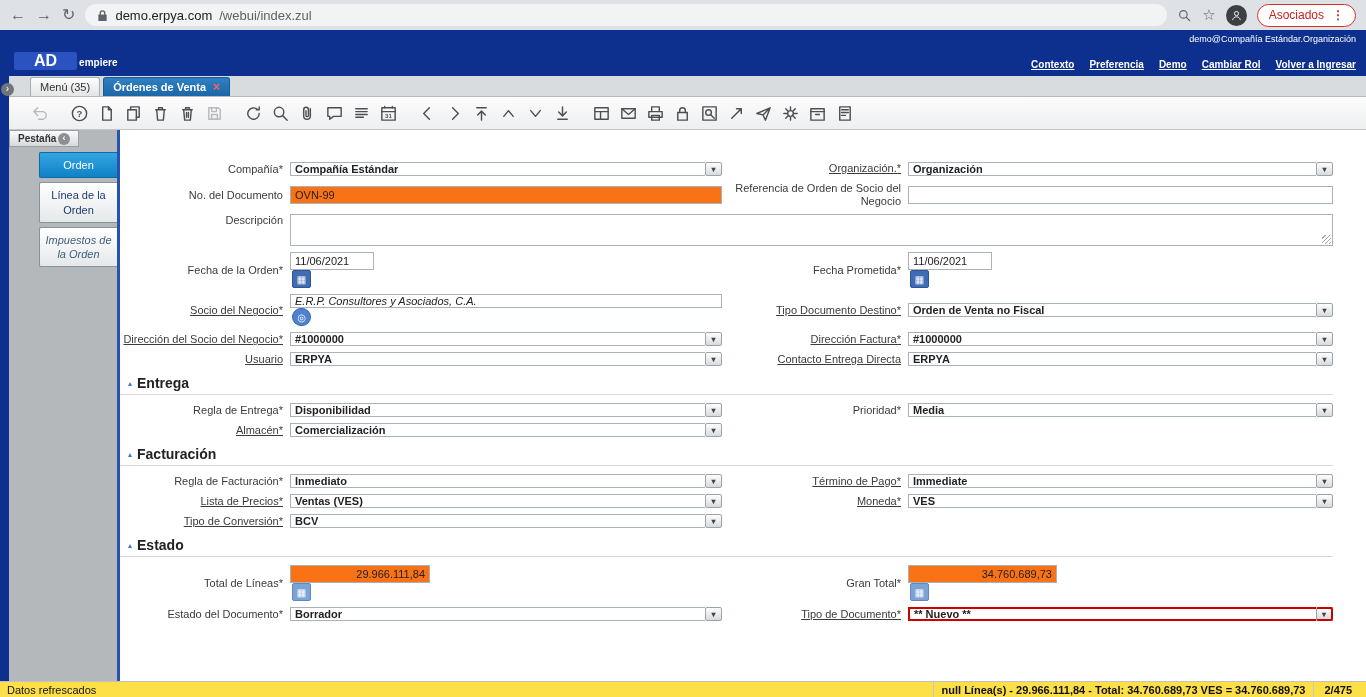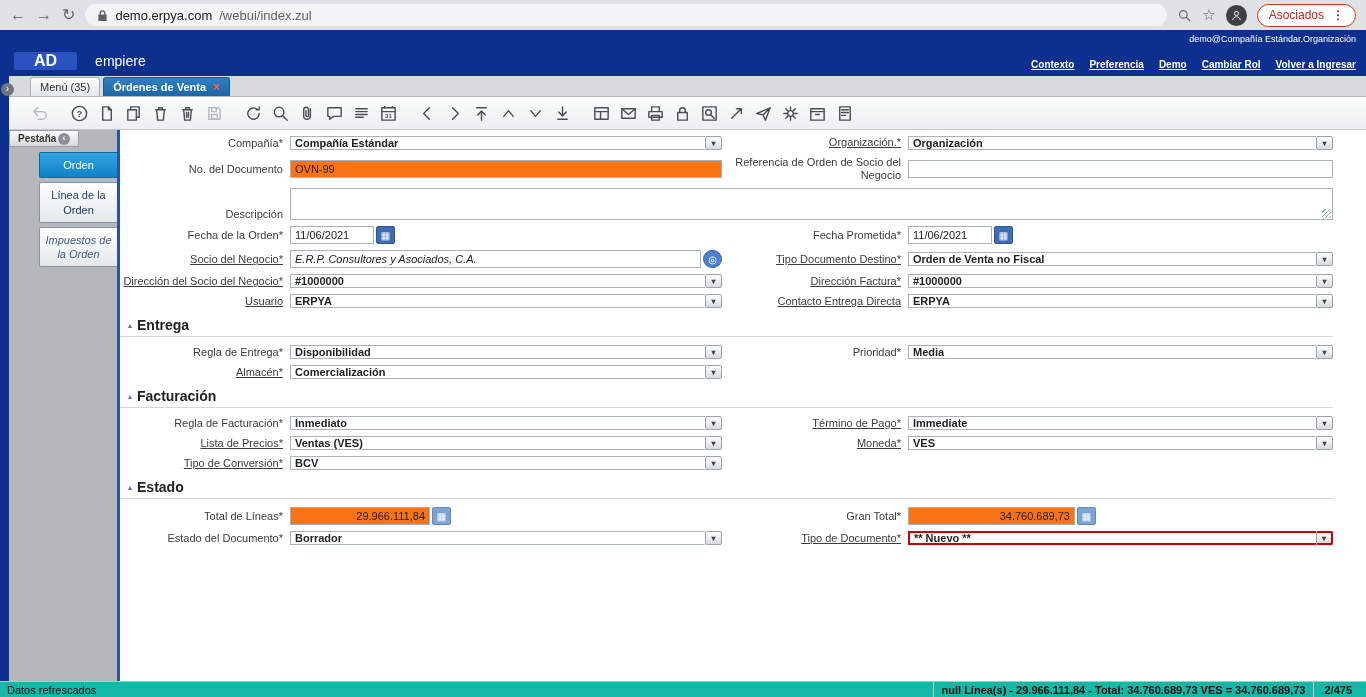--- a/index.html
+++ b/index.html
@@ -18,21 +18,21 @@
   .avatar{width:21px;height:21px;border-radius:50%;background:#3c4043;display:flex;align-items:center;justify-content:center;cursor:pointer;}
   .avatar svg{stroke:#fff;fill:none;stroke-width:1.4;}
   .update-pill{height:23px;border:1.5px solid #d93025;background:#fff;border-radius:12px;color:#c5221f;
         font-size:12px;display:flex;align-items:center;gap:8px;padding:0 11px;cursor:pointer;}
   .update-pill .dots{font-weight:bold;font-size:12px;}
 
   
   .hdr{height:46px;background:#0d2f8e;display:flex;padding:4px 10px 5px 14px;color:#fff;}
   .logo{align-self:flex-end;display:flex;align-items:baseline;margin-bottom:1px;cursor:pointer;}
   .logo-ad{font-size:16px;font-weight:bold;background:#2a52c0;padding:0 20px;border-radius:2px;}
-  .logo-rest{font-size:14px;margin-left:18px;font-weight:normal;}
+  .logo-rest{font-size:10px;margin-left:2px;font-weight:bold;}
   .hdr-right{margin-left:auto;display:flex;flex-direction:column;justify-content:space-between;align-items:flex-end;}
   .ctx{font-size:9px;}
   .hlinks{display:flex;gap:15px;font-size:10px;font-weight:bold;margin-bottom:1px;}
   .hlinks span{text-decoration:underline;cursor:pointer;}
 
   
   .zone{position:relative;height:605px;}
   .weststrip{position:absolute;left:0;top:0;bottom:0;width:9px;background:#0d2f8e;z-index:6;}
   .westbtn{position:absolute;left:1px;top:7px;width:13px;height:13px;border-radius:50%;background:#70757a;
         color:#fff;font-size:10px;line-height:12px;text-align:center;cursor:pointer;}
@@ -61,57 +61,57 @@
   .sb-collapse{margin-left:auto;width:12px;height:12px;border-radius:50%;background:#8b9096;color:#fff;
         font-size:9px;line-height:11px;text-align:center;cursor:pointer;}
   .sbtabs{position:absolute;top:22px;left:30px;right:0;display:flex;flex-direction:column;gap:4px;}
   .sbtab{border:1px solid #87939c;border-right:none;background:linear-gradient(#ffffff,#e5e8ea);
         font-size:11px;color:#1d3c6e;padding:5px 2px;text-align:center;line-height:1.3;cursor:pointer;border-radius:2px 0 0 2px;}
   .sbtab.active{background:linear-gradient(#35a5e2,#0f82c6);color:#fff;border-color:#0c6aa4;}
   .sbtab.it{font-style:italic;color:#3f5d80;}
   .divider{width:3px;background:#2653ae;flex:none;}
 
   
-  .form{flex:1;overflow:hidden;padding:6px 33px 0 0;background:#fff;}
+  .form{flex:1;overflow:hidden;padding:6px 33px 0 0;background:#fff;margin-top:26px;}
   .frow{display:flex;align-items:center;margin-bottom:6px;}
-  .frow.top{align-items:flex-end;border-radius:9px;}
+  .frow.top{align-items:flex-start;border-radius:9px;}
   .c1l{width:170px;flex:none;text-align:right;padding-right:7px;font-size:11px;color:#3b3b3b;}
   .c1f{width:432px;flex:none;display:flex;align-items:center;}
   .c2l{width:186px;flex:none;text-align:right;padding-right:7px;font-size:11px;color:#3b3b3b;line-height:1.2;}
   .c2f{flex:1;display:flex;align-items:center;border-radius:7px;}
   .lnk{text-decoration:underline;cursor:pointer;}
   .tin{height:18px;border:1px solid #a9b2ba;background:#fff;display:flex;align-items:center;
         padding:0 4px;font-size:11px;color:#222;width:100%;overflow:hidden;white-space:nowrap;}
   .ro{background:#f97316;}
   .combo{display:flex;height:14px;width:100%;font-weight:bold;}
   .cval{flex:1;border:1px solid #a9b2ba;border-right:none;padding:0 4px;font-size:11px;color:#222;
         display:flex;align-items:center;background:#fff;overflow:hidden;white-space:nowrap;}
   .combo.red .cval{border:2px solid #cc0000;border-right:none;}
   .combo.red .cbtn{border:2px solid #cc0000;border-left:1px solid #9aa2aa;}
   .cbtn{width:17px;flex:none;border:1px solid #9aa2aa;background:linear-gradient(#fefefe,#d8dbde);
         display:flex;align-items:center;justify-content:center;font-size:8px;color:#444;cursor:pointer;border-radius:2px;}
   .wbtn{width:19px;height:18px;margin-left:2px;border-radius:2px;display:flex;align-items:center;
         justify-content:center;font-size:10px;color:#fff;flex:none;cursor:pointer;}
   .cal{background:#3e6cb5;border:1px solid #31568f;}
   .info{background:#4c82d0;border:1px solid #3b68a8;border-radius:9px;}
   .calc{background:#7ca3d6;border:1px solid #6489b8;}
-  .dategrp,.searchgrp,.amtgrp{display:flex;align-items:flex-start;width:100%;}
+  .dategrp,.searchgrp,.amtgrp{display:flex;align-items:flex-start;width:100%;flex-direction:column;}
   .date{width:84px;flex:none;}
   .searchgrp .tin{flex:1;font-style:italic;}
   .amt{width:140px;flex:none;justify-content:flex-end;}
-  .amt2{width:167px;flex:none;justify-content:flex-end;}
+  .amt2{width:149px;flex:none;justify-content:flex-end;}
   .txtarea{height:32px;border:1px solid #a9b2ba;flex:1;position:relative;background:#fff;}
   .txtarea::after{content:"";position:absolute;right:1px;bottom:1px;width:9px;height:9px;
         background:repeating-linear-gradient(135deg,transparent 0 2px,#9aa 2px 3px);}
   .sect{display:flex;align-items:center;gap:5px;margin:9px 0 8px 0;border-bottom:1px solid #d5d8da;padding:0 0 3px 8px;}
   .sarrow{color:#4a74c4;font-size:8px;cursor:pointer;}
   .stitle{font-weight:bold;font-size:14px;color:#222;}
 
   
-  .statusbar{height:16px;background:#14b8a6;border-top:1px solid #bfc3c7;display:flex;align-items:center;
+  .statusbar{height:16px;background:#fde047;border-top:1px solid #bfc3c7;display:flex;align-items:center;
         font-size:11px;color:#111;padding:0 4px;}
   .sb-left{padding-left:3px;}
   .sb-sum{margin-left:auto;font-weight:bold;border-left:1px solid #c4c8cc;padding:0 8px;height:100%;display:flex;align-items:center;}
   .sb-count{font-weight:bold;border-left:1px solid #c4c8cc;padding:0 10px;height:100%;display:flex;align-items:center;}
 </style>
 </head>
 <body>
 
 <div class="browser-bar">
   <span class="bicon">←</span>

